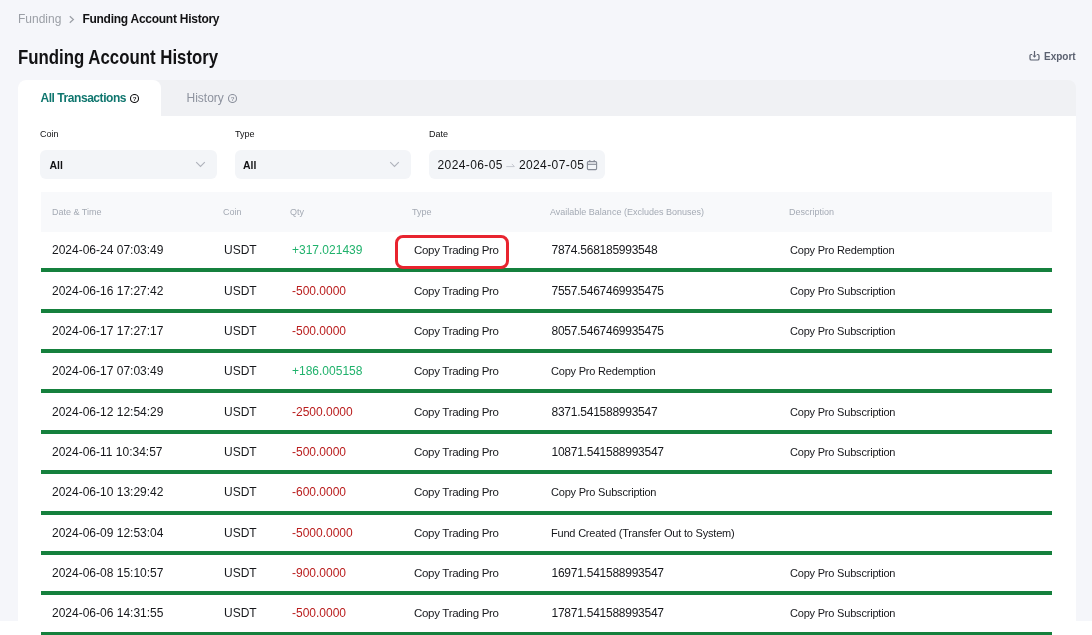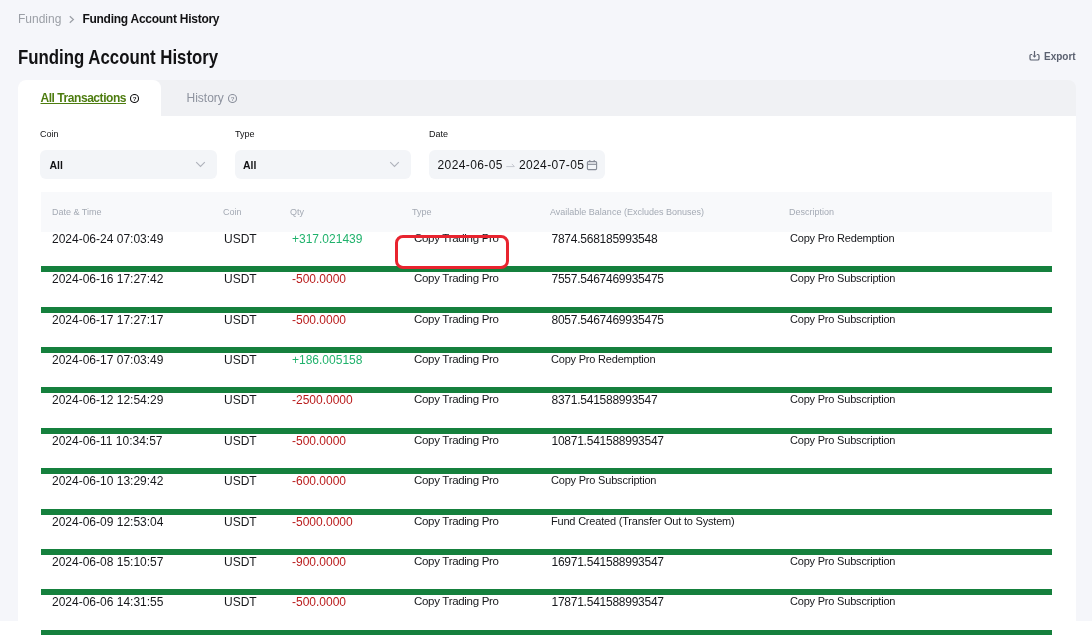--- a/index.html
+++ b/index.html
@@ -11,34 +11,34 @@
   color:#121214;
 }
 .bc { position:absolute; left:18px; top:12px; font-size:12px; line-height:14px; color:#9b9fa6; display:flex; align-items:center; white-space:nowrap; }
 .bc .sep { margin:0 7px; display:flex; }
 .bc b { color:#121214; font-weight:700; letter-spacing:-0.26px; }
 h1 { position:absolute; left:17.5px; top:44.8px; font-size:20.5px; line-height:24px; font-weight:700; color:#121214; transform:scaleX(0.82); transform-origin:0 0; white-space:nowrap; }
 .export { position:absolute; top:50px; right:16.3px; display:flex; align-items:center; font-size:10px; line-height:13px; font-weight:700; color:#5b6170; }
 .export svg { margin-right:4px; margin-top:-1px; }
 
 .tabbar { position:absolute; left:17.5px; top:80px; width:1058.5px; height:36.3px; background:#f0f1f4; border-radius:8px 8px 0 0; }
-.tab-on { position:absolute; left:17.5px; top:80px; width:143.5px; height:36.4px; background:#ffffff; border-radius:8px 8px 0 0; display:flex; align-items:center; padding-left:23px; font-size:12px; font-weight:700; letter-spacing:-0.45px; color:#4d7c0f; white-space:nowrap;text-decoration:underline; }
+.tab-on { position:absolute; left:17.5px; top:80px; width:143.5px; height:36.4px; background:#ffffff; border-radius:8px 8px 0 0; display:flex; align-items:center; padding-left:23px; font-size:12px; font-weight:700; letter-spacing:-0.45px; color:#0f766e; white-space:nowrap; }
 .tab-off { position:absolute; left:186.5px; top:80px; height:36.3px; display:flex; align-items:center; font-size:12px; color:#8d929e; white-space:nowrap; }
 .qicon { margin-left:4px; }
 
 .panel { position:absolute; left:17.5px; top:116.3px; width:1058.5px; height:518.7px; background:#ffffff; }
 
 .flabel { position:absolute; top:128.5px; font-size:9px; line-height:11px; color:#121214; }
 .fbox { position:absolute; top:150px; height:29px; background:#f3f5f8; border-radius:6px; display:flex; align-items:center; font-size:10.5px; font-weight:700; color:#121214; white-space:nowrap; }
 .fbox .chev { position:absolute; right:11px; display:flex; }
 .datebox { font-weight:400; font-size:12px; letter-spacing:0.4px; }
 
 .thead { position:absolute; left:41px; top:192px; width:1011px; height:40px; background:#f8f9fb; display:flex; align-items:center; font-size:9px; color:#a4aab4; letter-spacing:0; }
 .rows { position:absolute; left:41px; top:232px; width:1011px; font-size:12px; }
-.row { display:flex; align-items:flex-start; height:40.36px; border-bottom:6px solid #15803d; color:#17181c; }
+.row { display:flex; align-items:center; height:40.36px; border-bottom:4px solid #15803d; color:#17181c; }
 .c1 { width:171px; padding-left:11px; }
 .c2 { width:67px; padding-left:11px; }
 .c3 { width:122px; padding-left:11px; }
 .c4 { width:138px; padding-left:11px; }
 .c5 { width:239px; padding-left:11px; }
 .c6 { flex:1; padding-left:11px; }
 .row .c2 { padding-left:12px; }
 .row .c3 { padding-left:13px; }
 .row .c4 { padding-left:13px; font-size:11.5px; letter-spacing:-0.3px; }
 .row .c5 { padding-left:12.5px; letter-spacing:-0.25px; }

